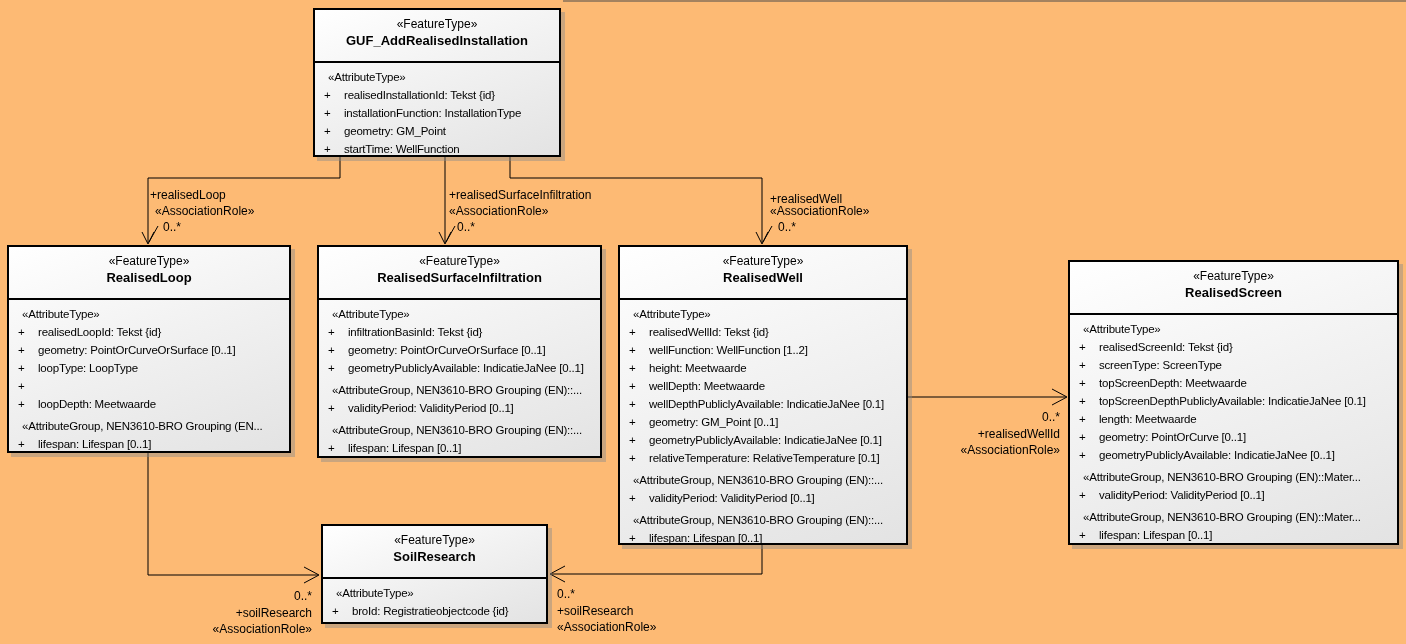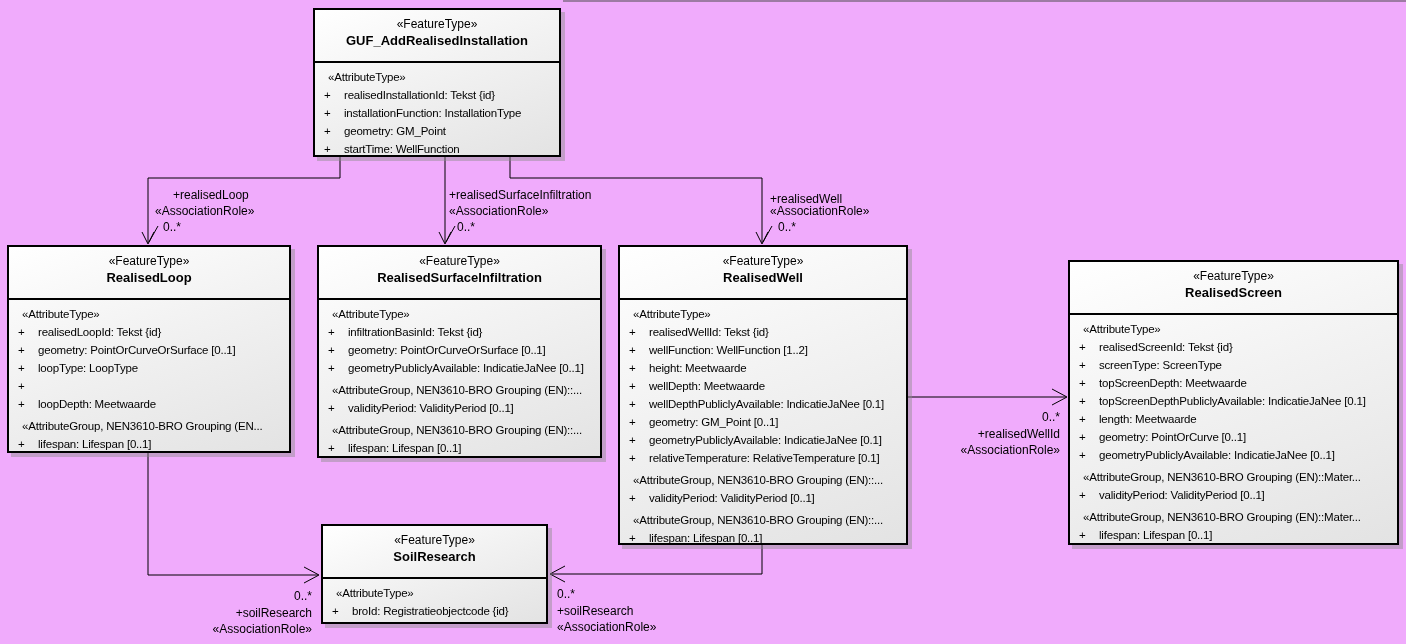--- a/index.html
+++ b/index.html
@@ -1,16 +1,16 @@
 <!DOCTYPE html>
 <html><head>
 <meta charset="utf-8">
 <style>
   html,body{margin:0;padding:0;background:#fff;}
-  #stage{position:relative;width:1406px;height:644px;background:#f0abfc;overflow:hidden;
+  #stage{position:relative;width:1406px;height:644px;background:#fdba74;overflow:hidden;
          font-family:"Liberation Sans",sans-serif;color:#000;}
   .wires{position:absolute;left:0;top:0;}
   .box{position:absolute;box-sizing:border-box;border:2px solid #000;
        background:linear-gradient(160deg,#ffffff 0%,#f2f2f2 45%,#e3e3e3 100%);
        box-shadow:4px 4px 0 rgba(140,140,140,.45);overflow:hidden;}
   .title{height:45px;border-bottom:2px solid #000;text-align:center;padding-top:6px;box-sizing:content-box;}
   .stereo{font-size:12px;line-height:16px;}
   .cname{font-size:13px;line-height:18px;font-weight:bold;}
   .body{padding:5px 2px 0 5px;}
   .row{display:flex;white-space:nowrap;font-size:11.5px;line-height:18px;letter-spacing:-0.2px;}
@@ -277,21 +277,21 @@
       <div class="row grp">
           <span class="txt">«AttributeType»</span>
         </div>
       <div class="row">
           <span class="vis">+</span>
           <span class="txt">broId: Registratieobjectcode {id}</span>
         </div>
     </div>
   </div>
 
-  <div class="lbl" style="left:173px;top:187px;">+realisedLoop</div>
+  <div class="lbl" style="left:150px;top:187px;">+realisedLoop</div>
   <div class="lbl" style="left:155px;top:203px;">«AssociationRole»</div>
   <div class="lbl" style="left:163px;top:219px;">0..*</div>
 
   <div class="lbl" style="left:449px;top:187px;">+realisedSurfaceInfiltration</div>
   <div class="lbl" style="left:449px;top:203px;">«AssociationRole»</div>
   <div class="lbl" style="left:457px;top:219px;">0..*</div>
 
   <div class="lbl" style="left:770px;top:191px;">+realisedWell</div>
   <div class="lbl" style="left:770px;top:203px;">«AssociationRole»</div>
   <div class="lbl" style="left:778px;top:219px;">0..*</div>

